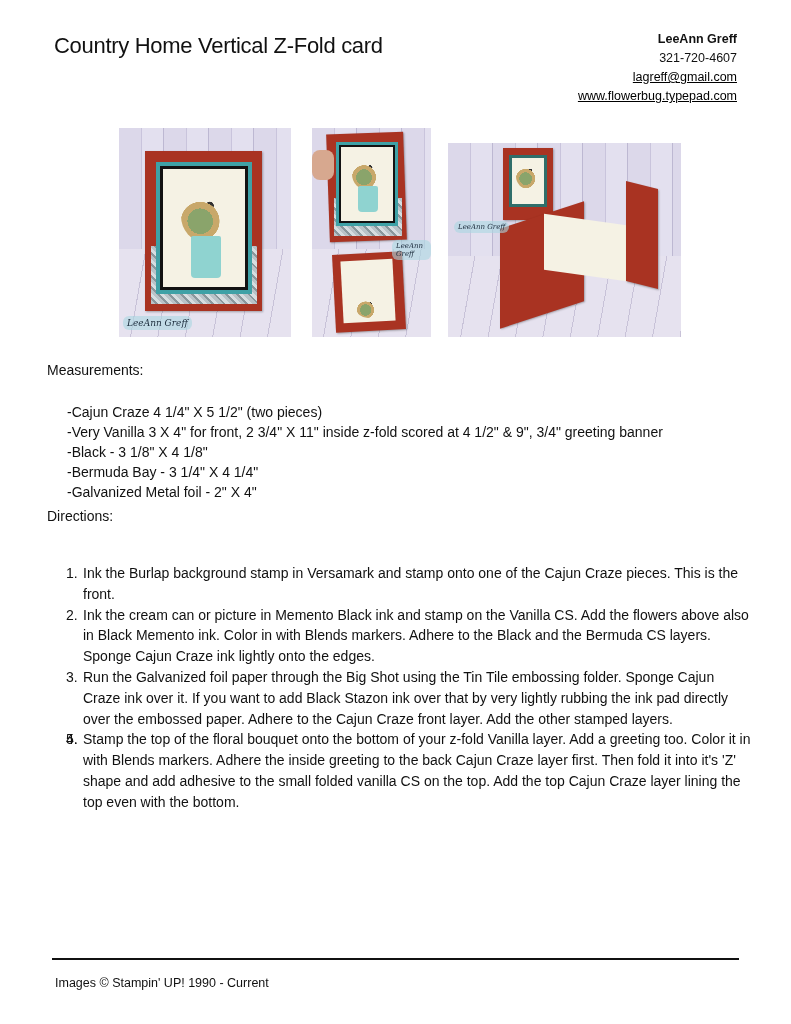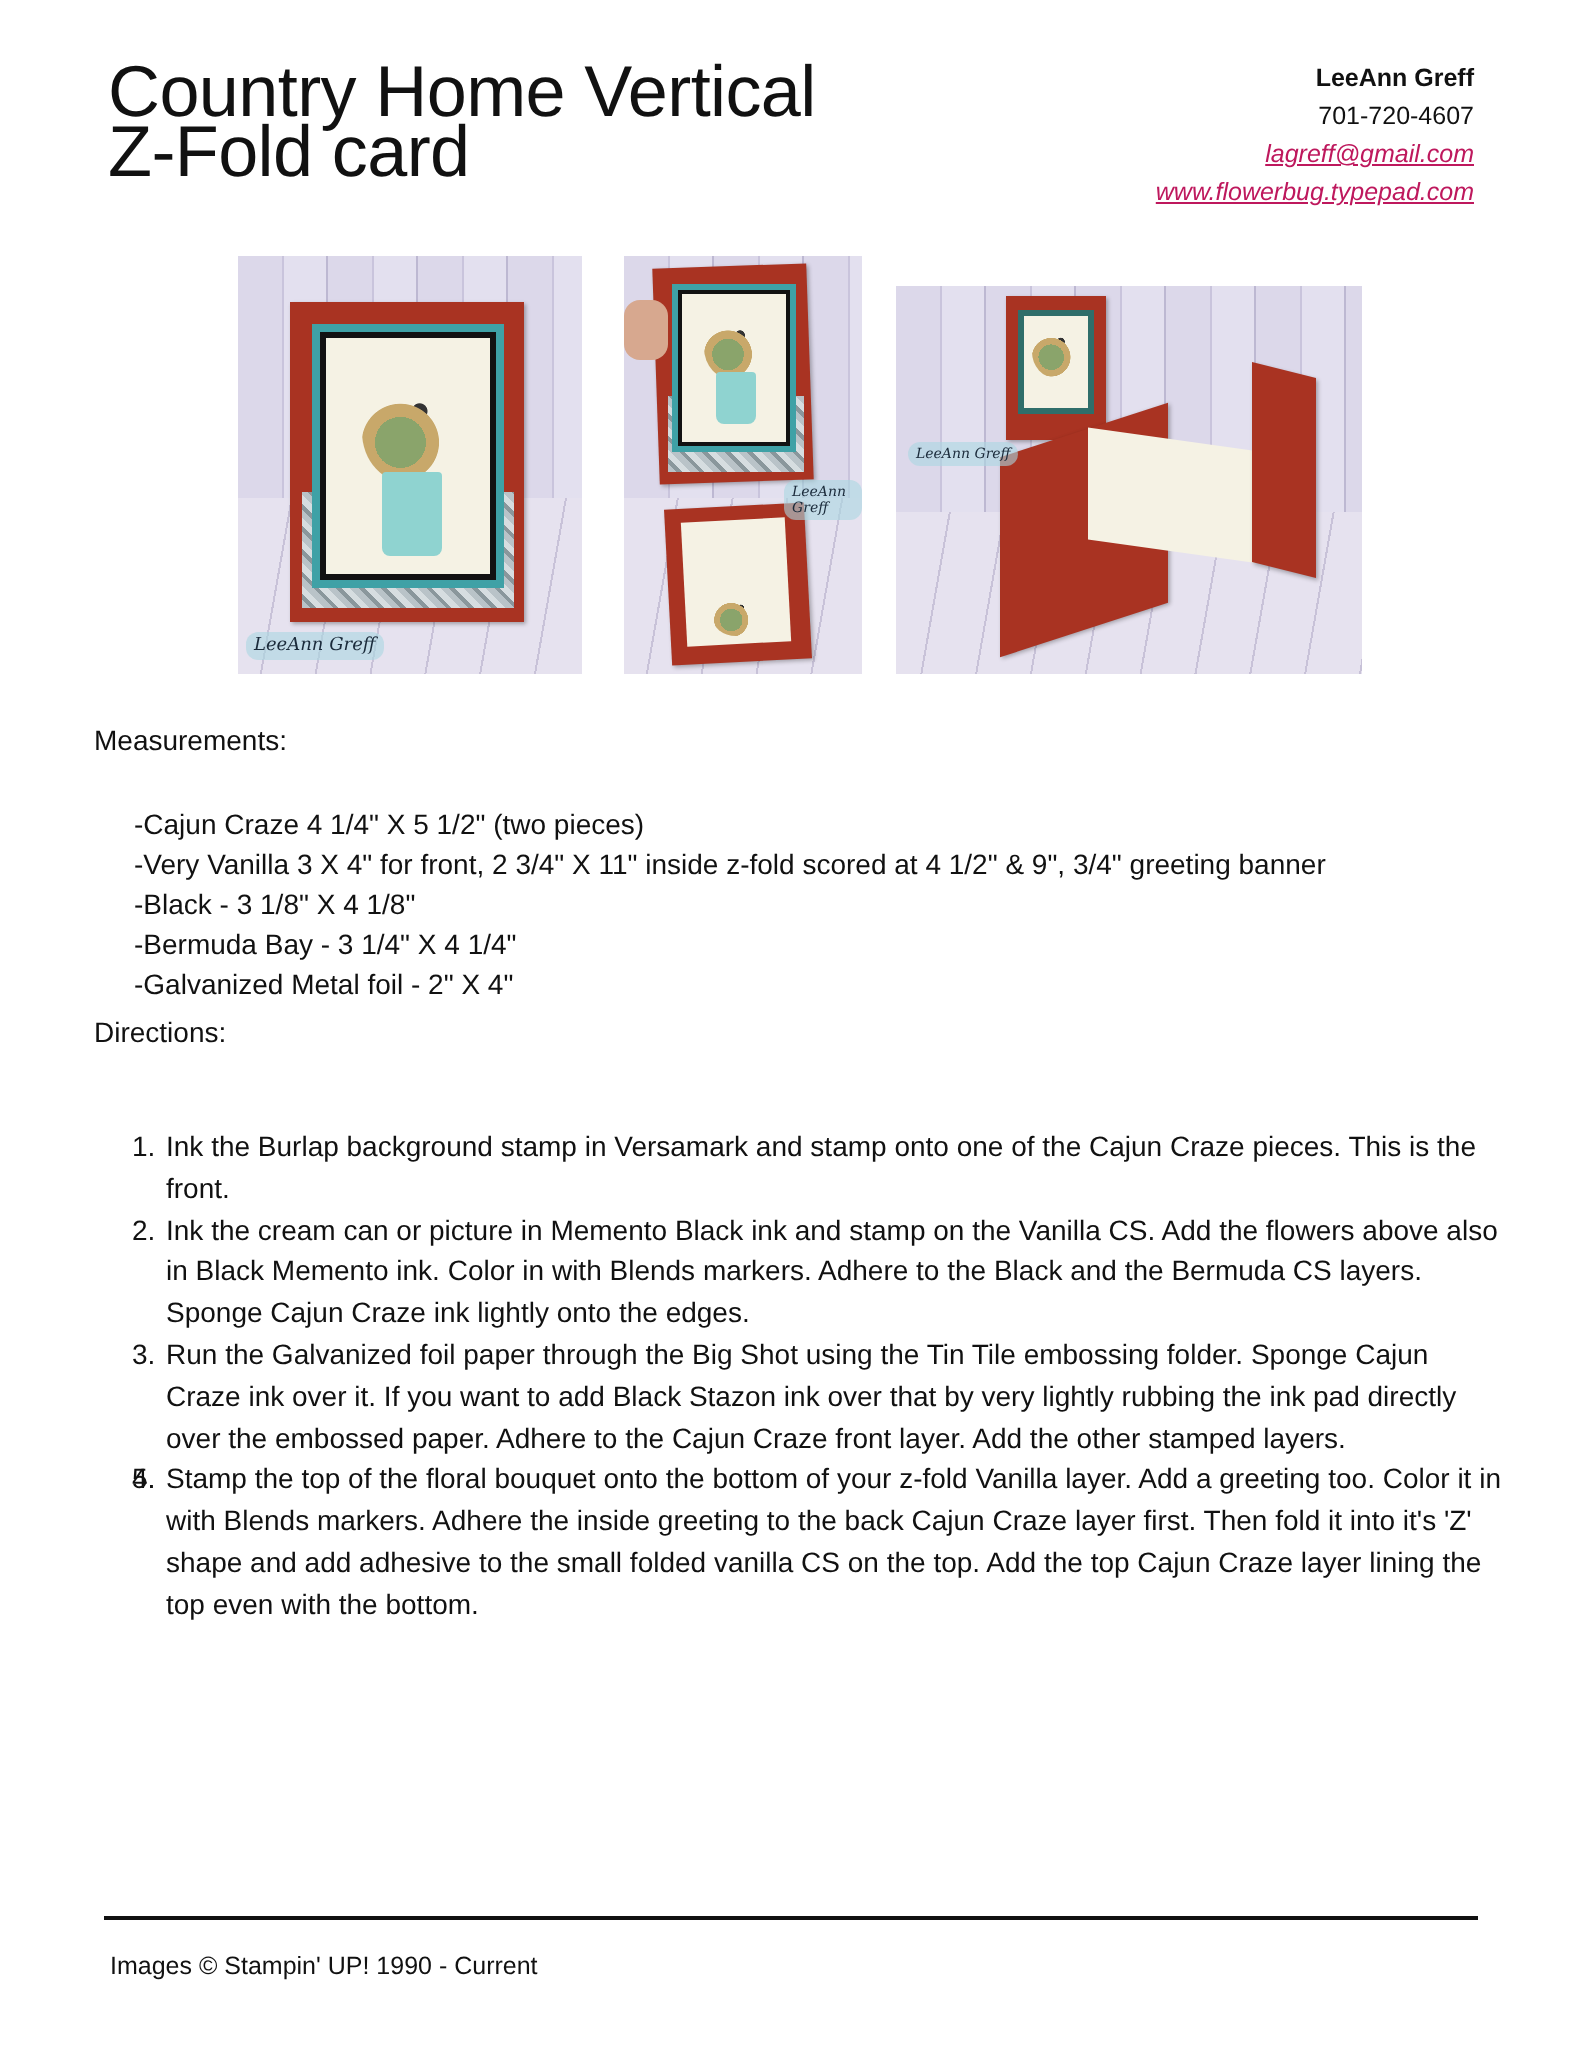--- a/index.html
+++ b/index.html
@@ -1,20 +1,20 @@
 <!DOCTYPE html>
 <html><head>
 <meta charset="utf-8">
 <style>
   html, body { margin: 0; padding: 0; background: #ffffff; }
   body { width: 791px; height: 1024px; position: relative; overflow: hidden; font-family: "Liberation Sans", sans-serif; color: #111; }
-  .title { position: absolute; left: 54px; top: 31px; font-size: 36px; line-height: 30px; font-weight: normal; margin: 0; width: 360px; letter-spacing: -0.3px; }
+  .title { position: absolute; left: 54px; top: 31px; font-size: 22px; line-height: 30px; font-weight: normal; margin: 0; width: 360px; letter-spacing: -0.3px; }
   .contact { position: absolute; right: 54px; top: 30px; text-align: right; font-size: 12.5px; line-height: 19px; }
   .contact .name { font-weight: bold; }
-  .contact a { color: #be185d; text-decoration: underline; display: block; font-style: italic; }
+  .contact a { color: #000000; text-decoration: underline; display: block; }
   .photo { position: absolute; top: 128px; height: 209px; overflow: hidden; background: #d8d4e6; }
   .p1 { left: 119px; width: 172px; }
   .p2 { left: 312px; width: 119px; }
   .p3 { left: 448px; width: 233px; top: 143px; height: 194px; }
   .wood { position: absolute; inset: 0; background:
       repeating-linear-gradient(90deg, #dcd8ea 0 22px, #c9c4dc 22px 23px, #e3e0ef 23px 44px, #bdb8d2 44px 45px); }
   .floor { position: absolute; left: 0; right: 0; bottom: 0; height: 42%; background:
       repeating-linear-gradient(100deg, #e6e2ef 0 26px, #c8c2d8 26px 27px); }
   .card { position: absolute; background: #a93322; box-shadow: 1px 1px 2px rgba(0,0,0,0.3); }
   .bermuda { position: absolute; background: #3fa1a6; }
@@ -32,21 +32,21 @@
   .rule { position: absolute; left: 52px; width: 687px; top: 958px; height: 0; border-top: 2px solid #111; }
   .footer { position: absolute; left: 55px; top: 976px; font-size: 12.5px; }
 </style>
 </head>
 <body>
 
 <h1 class="title">Country Home Vertical Z-Fold card</h1>
 
 <div class="contact">
   <div class="name">LeeAnn  Greff</div>
-  <div>701-720-4607</div>
+  <div>321-720-4607</div>
   <a>lagreff@gmail.com</a>
   <a>www.flowerbug.typepad.com</a>
 </div>
 
 <div class="photo p1">
   <div class="wood"></div>
   <div class="floor"></div>
   <div class="card" style="left:26px;top:23px;width:117px;height:160px;"></div>
   <div class="foil" style="left:32px;top:118px;width:106px;height:58px;"></div>
   <div class="bermuda" style="left:37px;top:34px;width:96px;height:132px;"></div>

